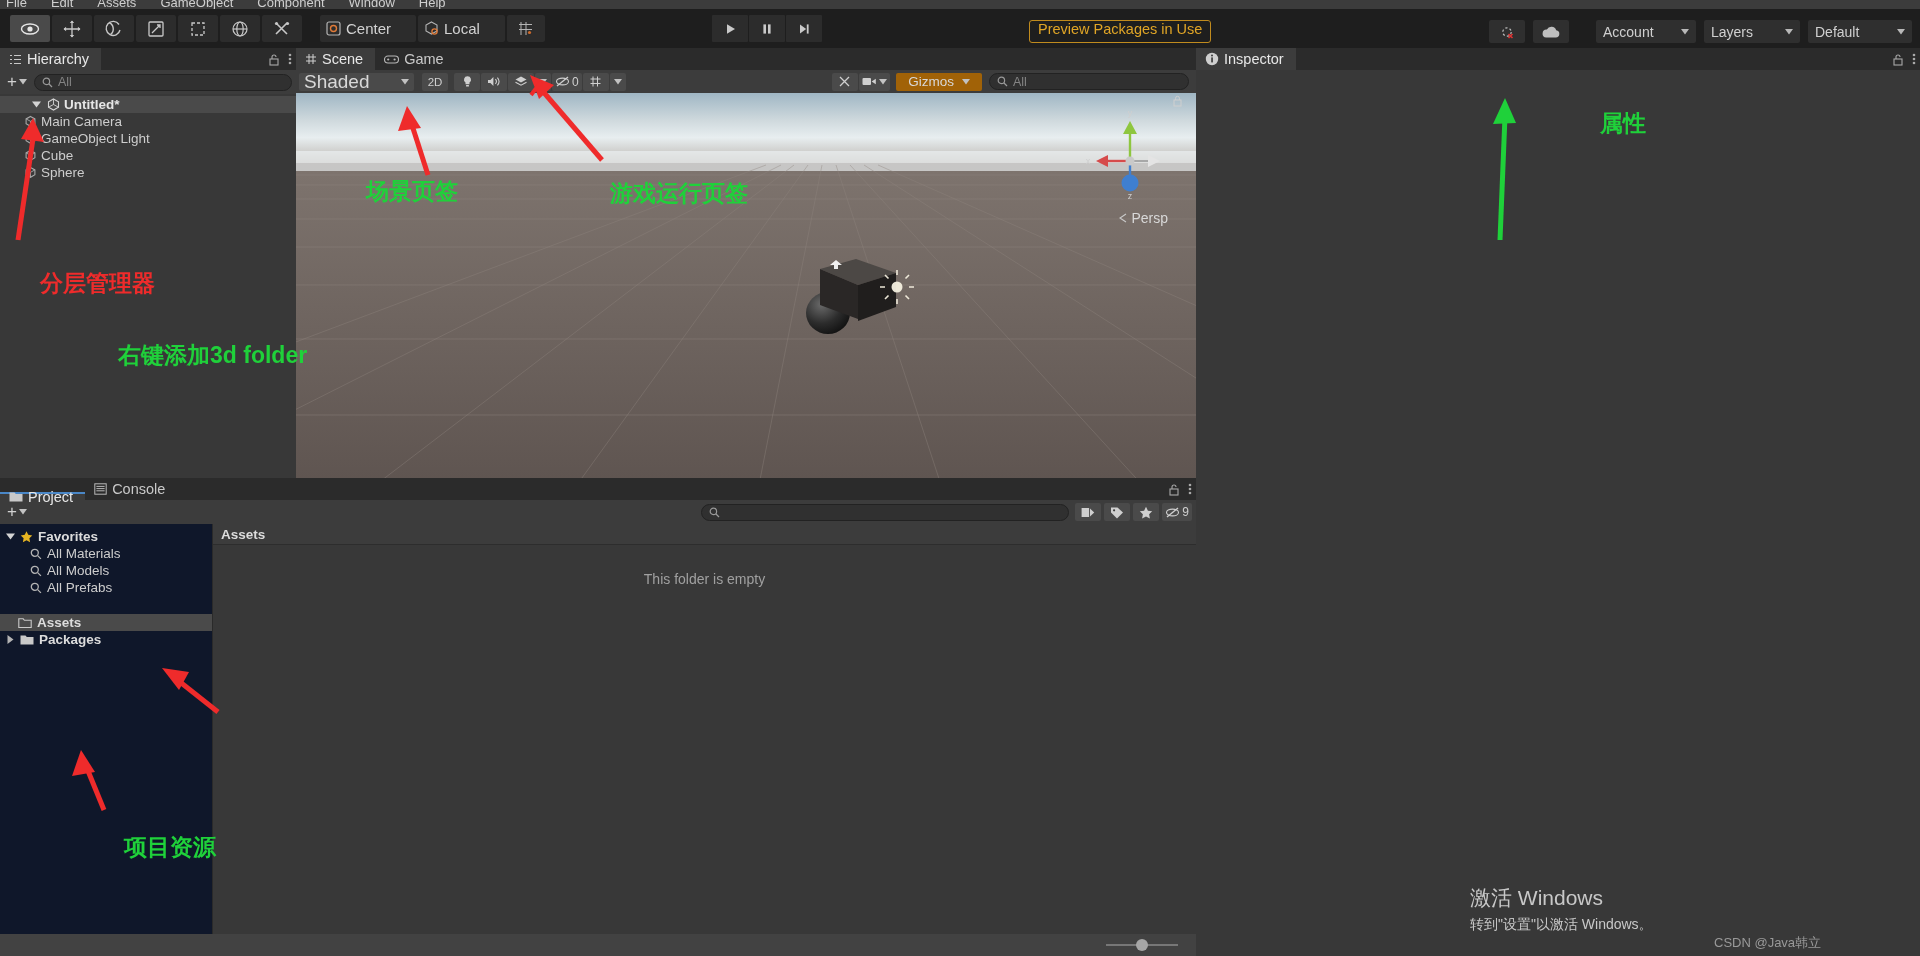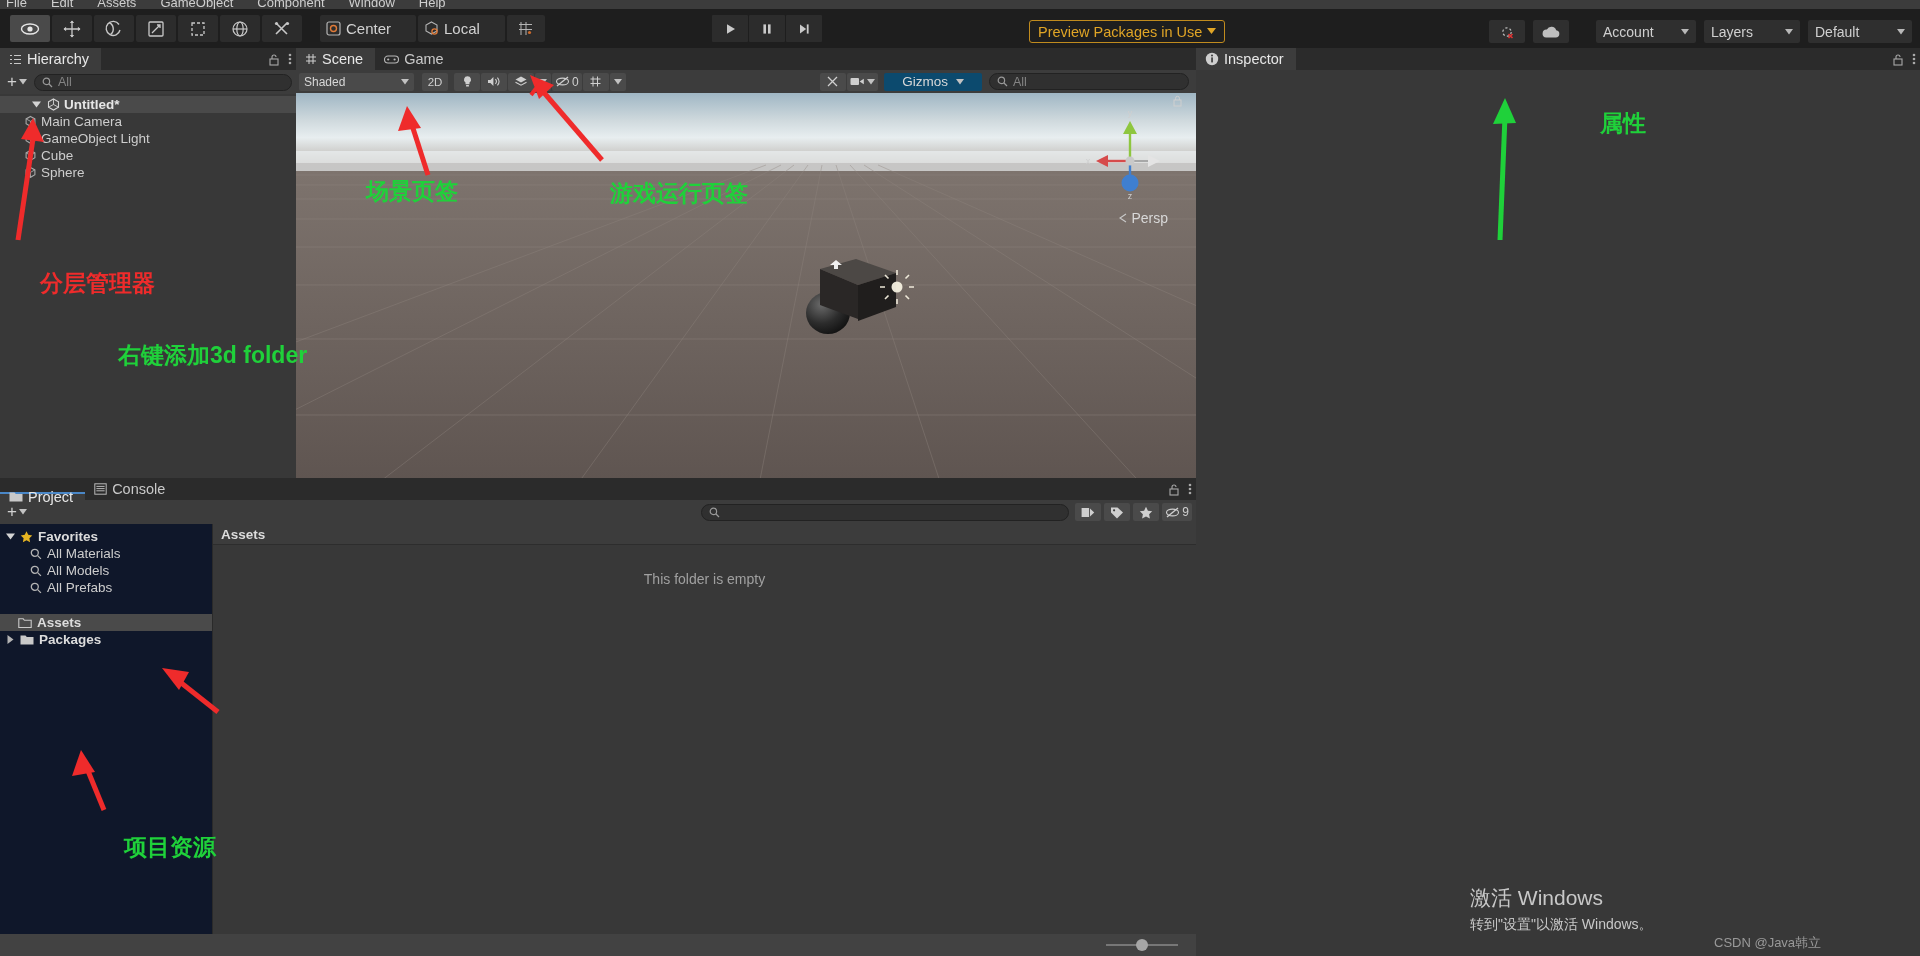--- a/index.html
+++ b/index.html
@@ -43,21 +43,21 @@
     align-items:center; justify-content:center; border-radius:2px; }
   .play-group { position:absolute; left:712px; top:6px; display:flex; }
   .play-btn {
     width:36px; height:27px; background:#2c2c2c; display:flex;
     align-items:center; justify-content:center; margin-right:1px; border-radius:1px;
   }
   .preview-pkg {
     position:absolute; left:1029px; top:11px; height:23px;
     border:1px solid #c08b1e; border-radius:3px; background:#1e1e1e;
     color:#e0a526; font-size:14.5px; display:flex; align-items:center;
-    padding:0 8px; gap:5px;
+    padding:0 8px; gap:5px;flex-direction:column;
   }
   .tb-right-btn {
     position:absolute; top:11px; height:23px; width:36px; background:#2f2f2f;
     border-radius:2px; display:flex; align-items:center; justify-content:center;
   }
   .tb-dropdown {
     position:absolute; top:11px; height:23px; background:#2f2f2f;
     border-radius:2px; display:flex; align-items:center; justify-content:space-between;
     padding:0 7px; color:#d0d0d0; font-size:14px;
   }
@@ -84,28 +84,28 @@
   .h-rows { padding-top:2px; }
   .h-row { height:17px; display:flex; align-items:center; font-size:13.5px; color:#cdcdcd; padding-left:24px; gap:4px;}
   .h-row.scene { background:#4a4a4a; color:#e6e6e6; font-weight:bold; padding-left:32px; }
 
   
   #sceneview { position:absolute; left:296px; top:48px; width:900px; height:430px; background:#383838; }
   .sv-toolbar { height:23px; background:#3c3c3c; display:flex; align-items:center; gap:1px; padding:0 3px; }
   .sv-shaded {
     width:115px; height:18px; background:#4a4a4a; border-radius:2px;
     display:flex; align-items:center; justify-content:space-between; padding:0 5px;
-    color:#d8d8d8; font-size:12px;
+    color:#d8d8d8; font-size:19px;
   }
   .sv-2d { width:26px; height:18px; background:#4a4a4a; border-radius:2px; display:flex;
     align-items:center; justify-content:center; color:#cfcfcf; font-size:11.5px; }
   .sv-btn { min-width:26px; height:18px; background:#4a4a4a; border-radius:2px;
     display:flex; align-items:center; justify-content:center; color:#cfcfcf; padding:0 3px; gap:2px; font-size:12px;}
-  .sv-gizmos { height:18px; background:#0c4a6e; border-radius:2px; display:flex;
-    align-items:center; padding:0 18px; color:#d8d8d8; font-size:13.5px; gap:8px;}
+  .sv-gizmos { height:18px; background:#a16207; border-radius:2px; display:flex;
+    align-items:center; padding:0 12px; color:#d8d8d8; font-size:13.5px; gap:8px;}
   .sv-search {
     width:200px; height:17px; background:#303030; border:1px solid #222; border-radius:9px;
     display:flex; align-items:center; padding:0 7px; gap:5px; color:#848484; font-size:12.5px;
   }
   .sv-canvas { position:relative; width:900px; height:407px; overflow:hidden; }
 
   
   #inspector { position:absolute; left:1196px; top:48px; width:724px; height:908px; background:#383838; }
 
   

